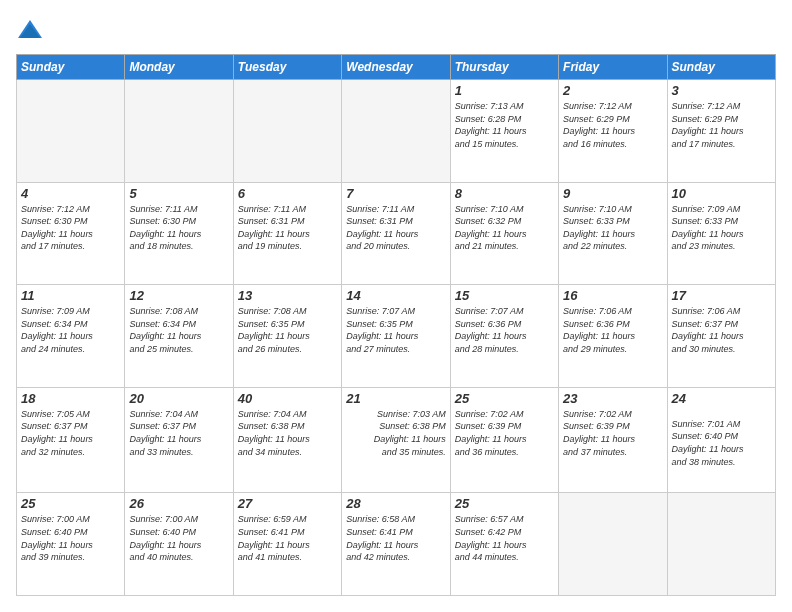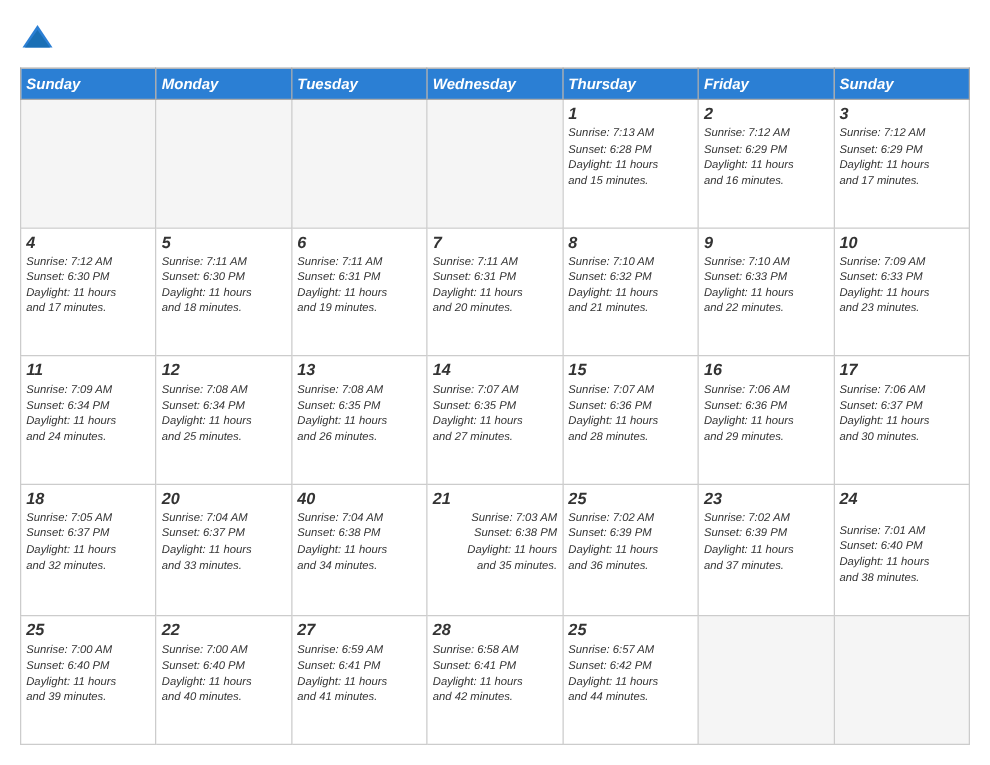--- a/index.html
+++ b/index.html
@@ -315,21 +315,21 @@
         </tr>
         <tr>
           <td>
             <span class="day-number">25</span>
             <div class="day-info" style="white-space: pre-line;">Sunrise: 7:00 AM
 Sunset: 6:40 PM
 Daylight: 11 hours
 and 39 minutes.</div>
           </td>
           <td>
-            <span class="day-number">22</span>
+            <span class="day-number">26</span>
             <div class="day-info" style="white-space: pre-line;">Sunrise: 7:00 AM
 Sunset: 6:40 PM
 Daylight: 11 hours
 and 40 minutes.</div>
           </td>
           <td>
             <span class="day-number">27</span>
             <div class="day-info" style="white-space: pre-line;">Sunrise: 6:59 AM
 Sunset: 6:41 PM
 Daylight: 11 hours

